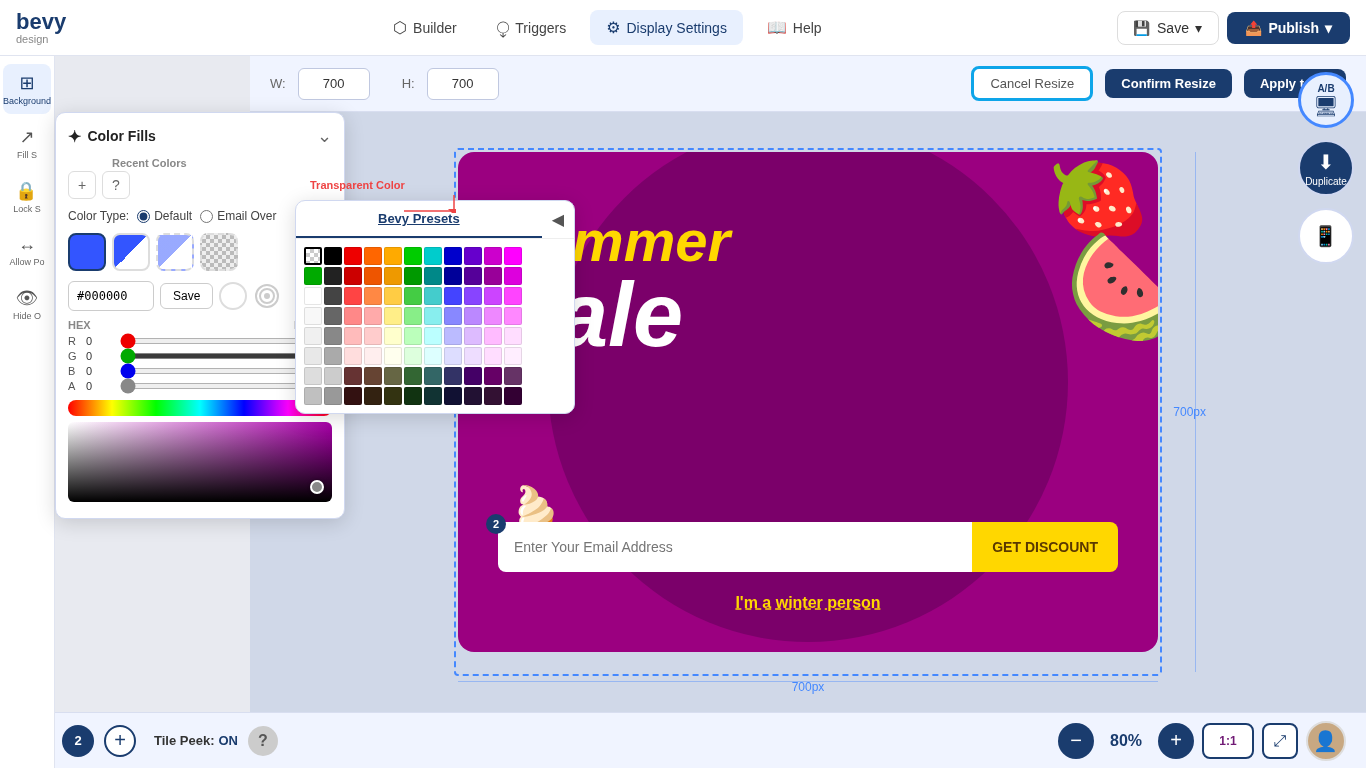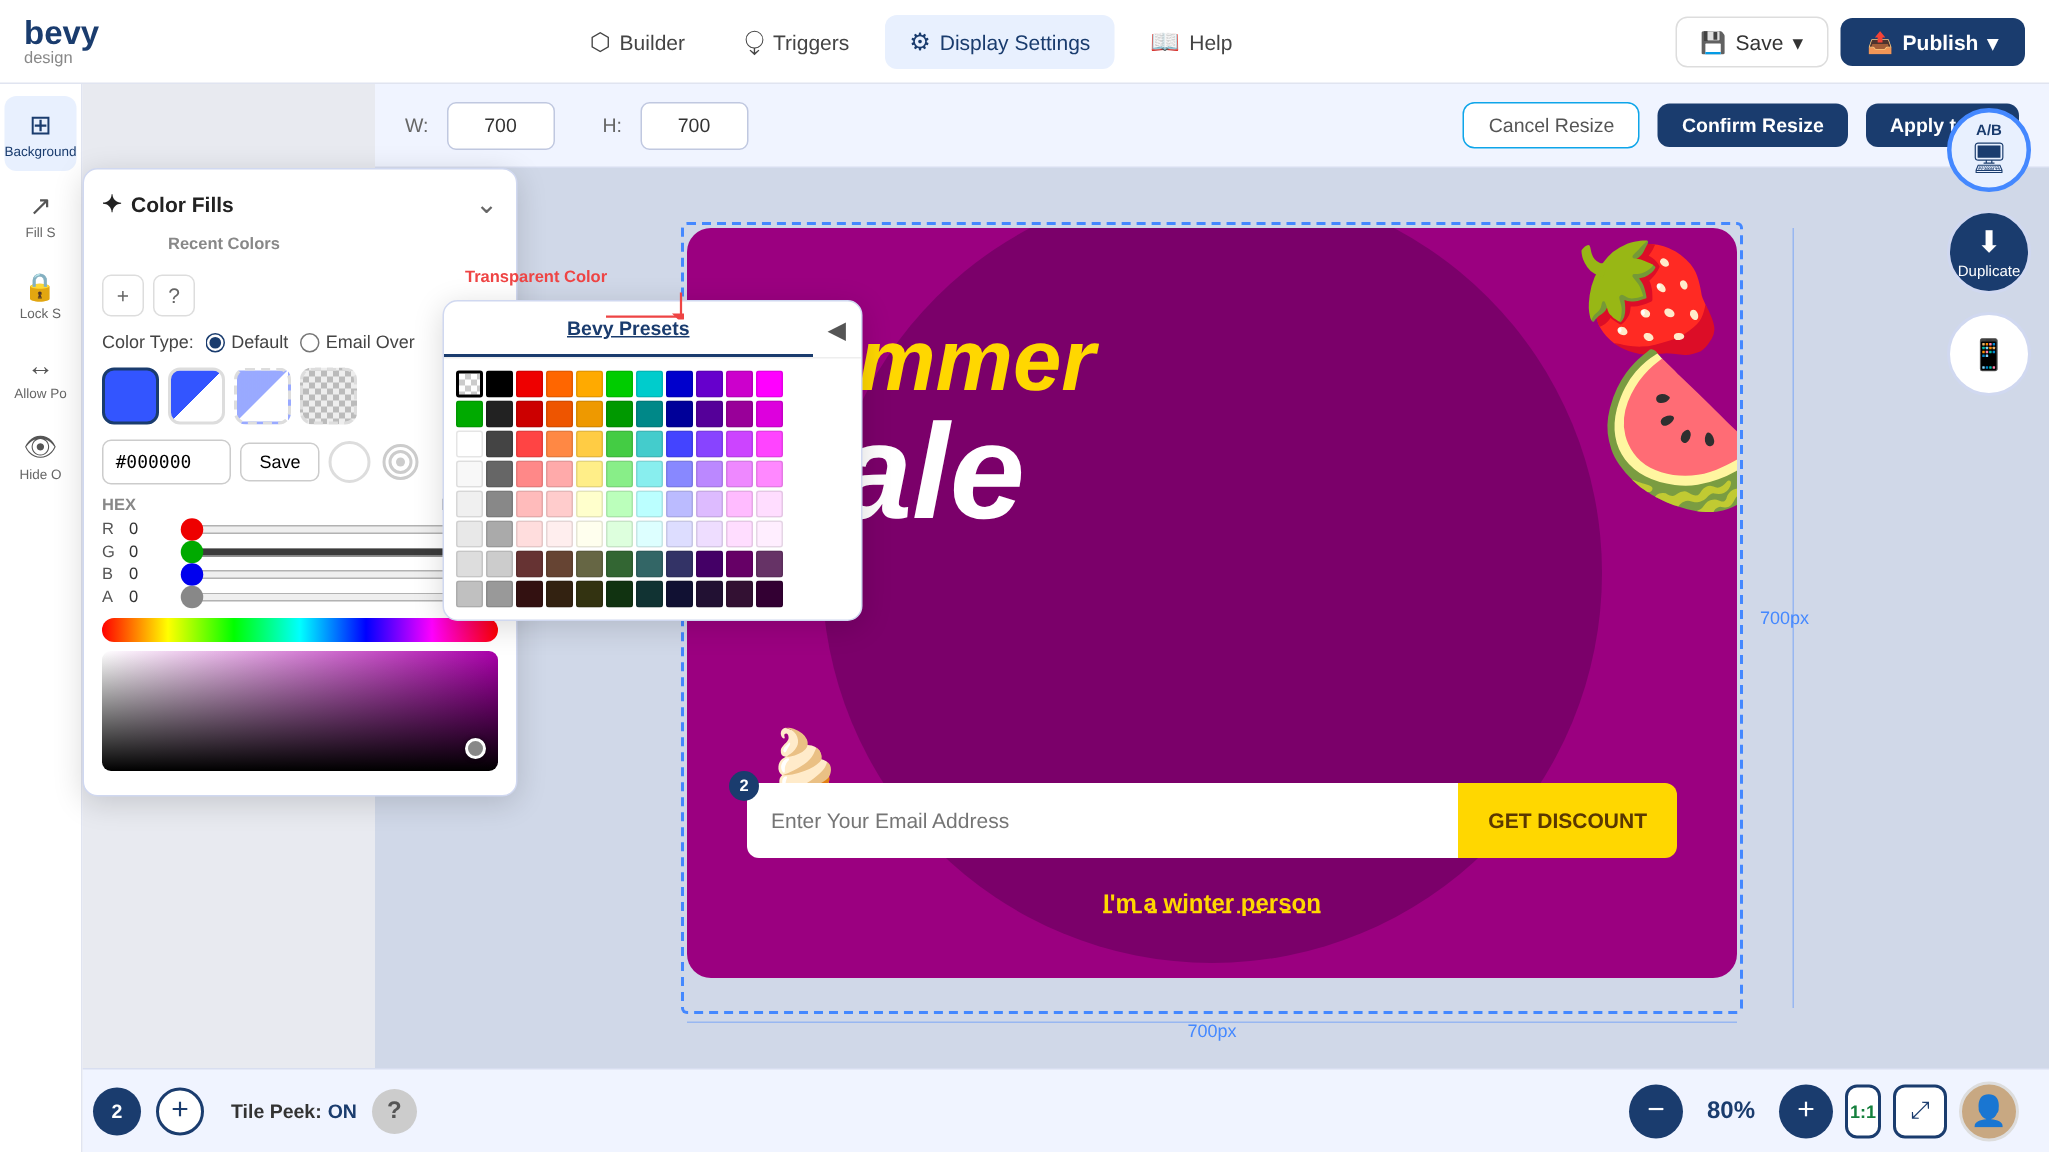--- a/index.html
+++ b/index.html
@@ -40,21 +40,21 @@
       background: #f0f4ff; display: flex; align-items: center; padding: 0 20px; gap: 12px;
       border-bottom: 1px solid #d8def0; z-index: 90;
     }
     .toolbar-label { font-size: 13px; color: #666; font-weight: 500; }
     .toolbar-input {
       width: 72px; height: 32px; border: 1px solid #c0c8e0; border-radius: 6px;
       text-align: center; font-size: 13px; background: #fff; color: #333;
     }
     .toolbar-sep { color: #aaa; font-size: 18px; margin: 0 4px; }
     .cancel-resize-btn {
-      padding: 7px 16px; border-radius: 8px; border: 1px solid #0ea5e9;
+      padding: 7px 16px; border-radius: 8px; border: 3px solid #0ea5e9;
       background: #fff; font-size: 13px; color: #555; cursor: pointer; font-weight: 500;
     }
     .confirm-resize-btn {
       padding: 7px 16px; border-radius: 8px; border: none;
       background: #1a3c6e; font-size: 13px; color: #fff; cursor: pointer; font-weight: 600;
     }
     .apply-all-btn {
       padding: 7px 16px; border-radius: 8px; border: none;
       background: #1a3c6e; font-size: 13px; color: #fff; cursor: pointer; font-weight: 600;
     }
@@ -78,21 +78,21 @@
     
     #color-fills-panel {
       position: absolute; top: 112px; left: 55px; width: 290px;
       background: #fff; border: 1px solid #d0d8f0; border-radius: 10px;
       box-shadow: 0 4px 20px rgba(0,0,0,0.15); z-index: 200; padding: 12px;
     }
     .cf-header { display: flex; align-items: center; justify-content: space-between; margin-bottom: 10px; }
     .cf-title { font-size: 14px; font-weight: 700; color: #222; display: flex; align-items: center; gap: 6px; }
     .cf-title-icon { font-size: 16px; }
     .cf-collapse { font-size: 18px; color: #666; cursor: pointer; background: none; border: none; }
-    .recent-colors-label { font-size: 11px; color: #888; font-weight: 600; margin-bottom: 14px; padding-left: 44px; }
+    .recent-colors-label { font-size: 11px; color: #888; font-weight: 600; margin-bottom: 2px; padding-left: 44px; }
     .recent-row { display: flex; gap: 6px; margin-bottom: 10px; }
     .rc-btn { width: 28px; height: 28px; border-radius: 6px; border: 1px solid #ddd; background: #fff; cursor: pointer; display: flex; align-items: center; justify-content: center; font-size: 14px; color: #666; }
     .color-type-row { display: flex; align-items: center; gap: 8px; margin-bottom: 10px; font-size: 12px; color: #444; }
     .radio-opt { display: flex; align-items: center; gap: 4px; cursor: pointer; }
     .radio-opt input { accent-color: #1a3c6e; }
     .color-swatches-row { display: flex; gap: 6px; margin-bottom: 10px; }
     .swatch-btn { width: 38px; height: 38px; border-radius: 8px; border: 2px solid #ddd; cursor: pointer; }
     .swatch-btn.active { border-color: #1a3c6e; }
     .hex-row { display: flex; align-items: center; gap: 6px; margin-bottom: 8px; }
     .hex-input { width: 86px; height: 30px; border: 1px solid #ccc; border-radius: 6px; padding: 0 8px; font-size: 12px; font-family: monospace; }
@@ -178,21 +178,21 @@
       background: #f0f4ff; border-top: 1px solid #d8def0; display: flex; align-items: center;
       padding: 0 20px; gap: 10px; z-index: 90;
     }
     .page-dot { width: 32px; height: 32px; border-radius: 50%; background: #1a3c6e; color: #fff; font-size: 13px; font-weight: 700; display: flex; align-items: center; justify-content: center; cursor: pointer; }
     .add-page-btn { width: 32px; height: 32px; border-radius: 50%; background: #fff; border: 2px solid #1a3c6e; color: #1a3c6e; font-size: 20px; display: flex; align-items: center; justify-content: center; cursor: pointer; font-weight: 300; }
     .help-circle { width: 30px; height: 30px; border-radius: 50%; background: #ccc; color: #555; font-size: 16px; font-weight: 700; display: flex; align-items: center; justify-content: center; cursor: pointer; }
     .zoom-controls { margin-left: auto; display: flex; align-items: center; gap: 8px; }
     .zoom-minus { width: 36px; height: 36px; border-radius: 50%; background: #1a3c6e; color: #fff; border: none; font-size: 20px; cursor: pointer; display: flex; align-items: center; justify-content: center; }
     .zoom-val { font-size: 16px; font-weight: 700; color: #1a3c6e; min-width: 48px; text-align: center; }
     .zoom-plus { width: 36px; height: 36px; border-radius: 50%; background: #1a3c6e; color: #fff; border: none; font-size: 20px; cursor: pointer; display: flex; align-items: center; justify-content: center; }
-    .zoom-ratio-btn { width: 24px; height: 36px; border-radius: 8px; background: #fff; border: 2px solid #1a3c6e; font-size: 12px; color: #15803d; font-weight: 700; cursor: pointer; display: flex; align-items: center; justify-content: center; }
+    .zoom-ratio-btn { width: 52px; height: 36px; border-radius: 8px; background: #fff; border: 2px solid #1a3c6e; font-size: 12px; color: #701a75; font-weight: 700; cursor: pointer; display: flex; align-items: center; justify-content: center; }
     .zoom-expand-btn { width: 36px; height: 36px; border-radius: 8px; background: #fff; border: 2px solid #1a3c6e; font-size: 16px; color: #1a3c6e; cursor: pointer; display: flex; align-items: center; justify-content: center; }
     .avatar { width: 40px; height: 40px; border-radius: 50%; overflow: hidden; border: 2px solid #ddd; background: #c8a882; display: flex; align-items: center; justify-content: center; font-size: 20px; cursor: pointer; }
   </style>
 </head>
 <body>
 
 <div id="top-nav">
   <div class="logo-area">
     <span class="logo-text">bevy</span>
     <span class="logo-sub">design</span>

